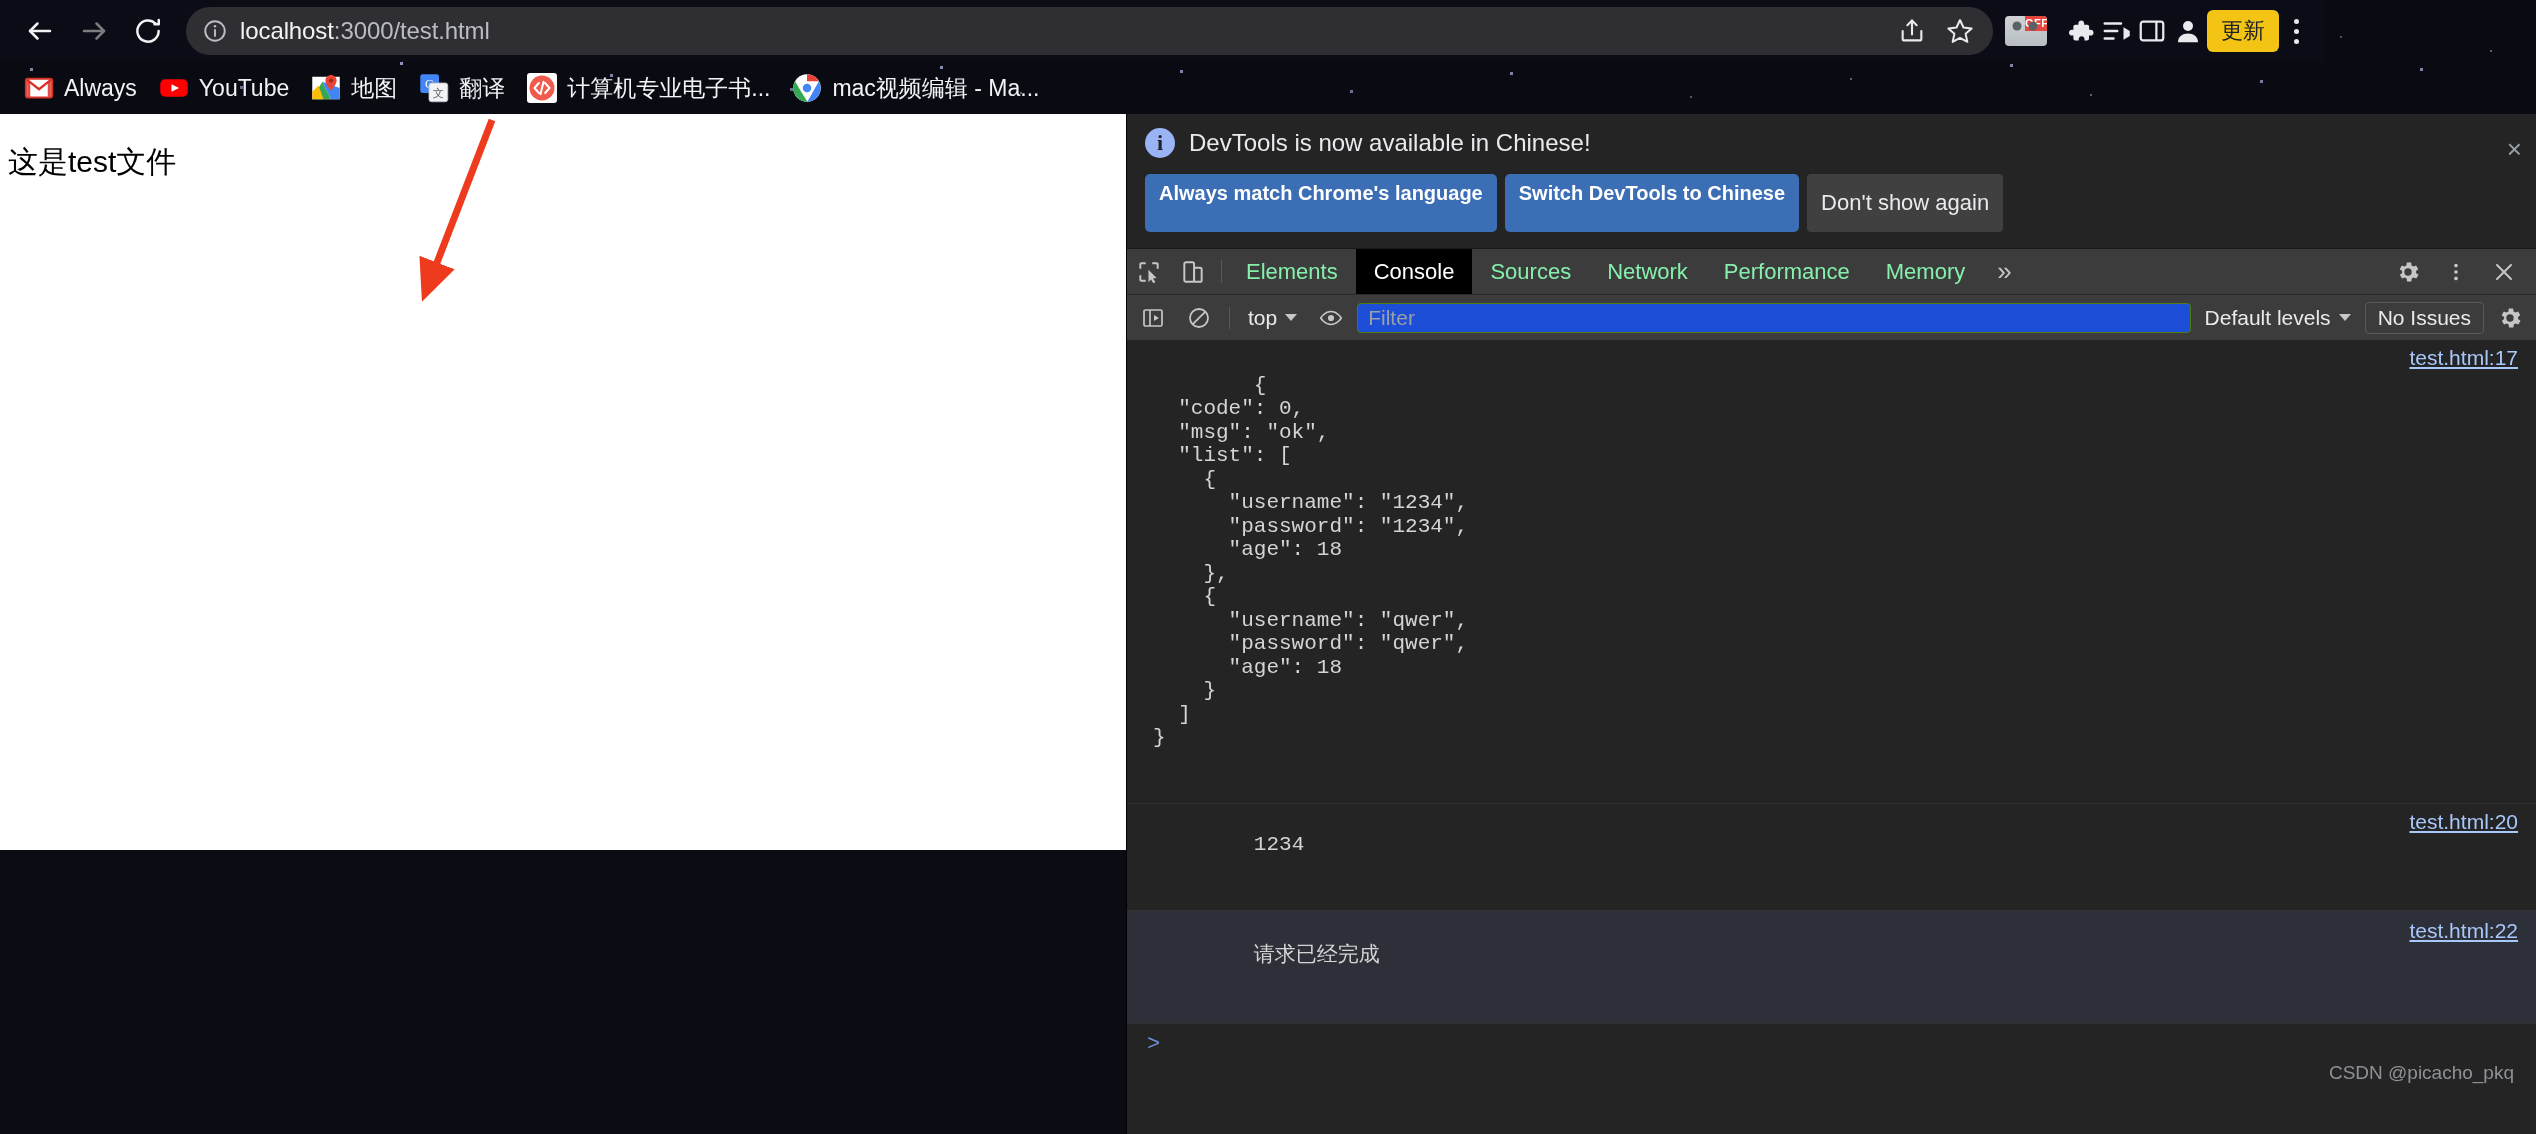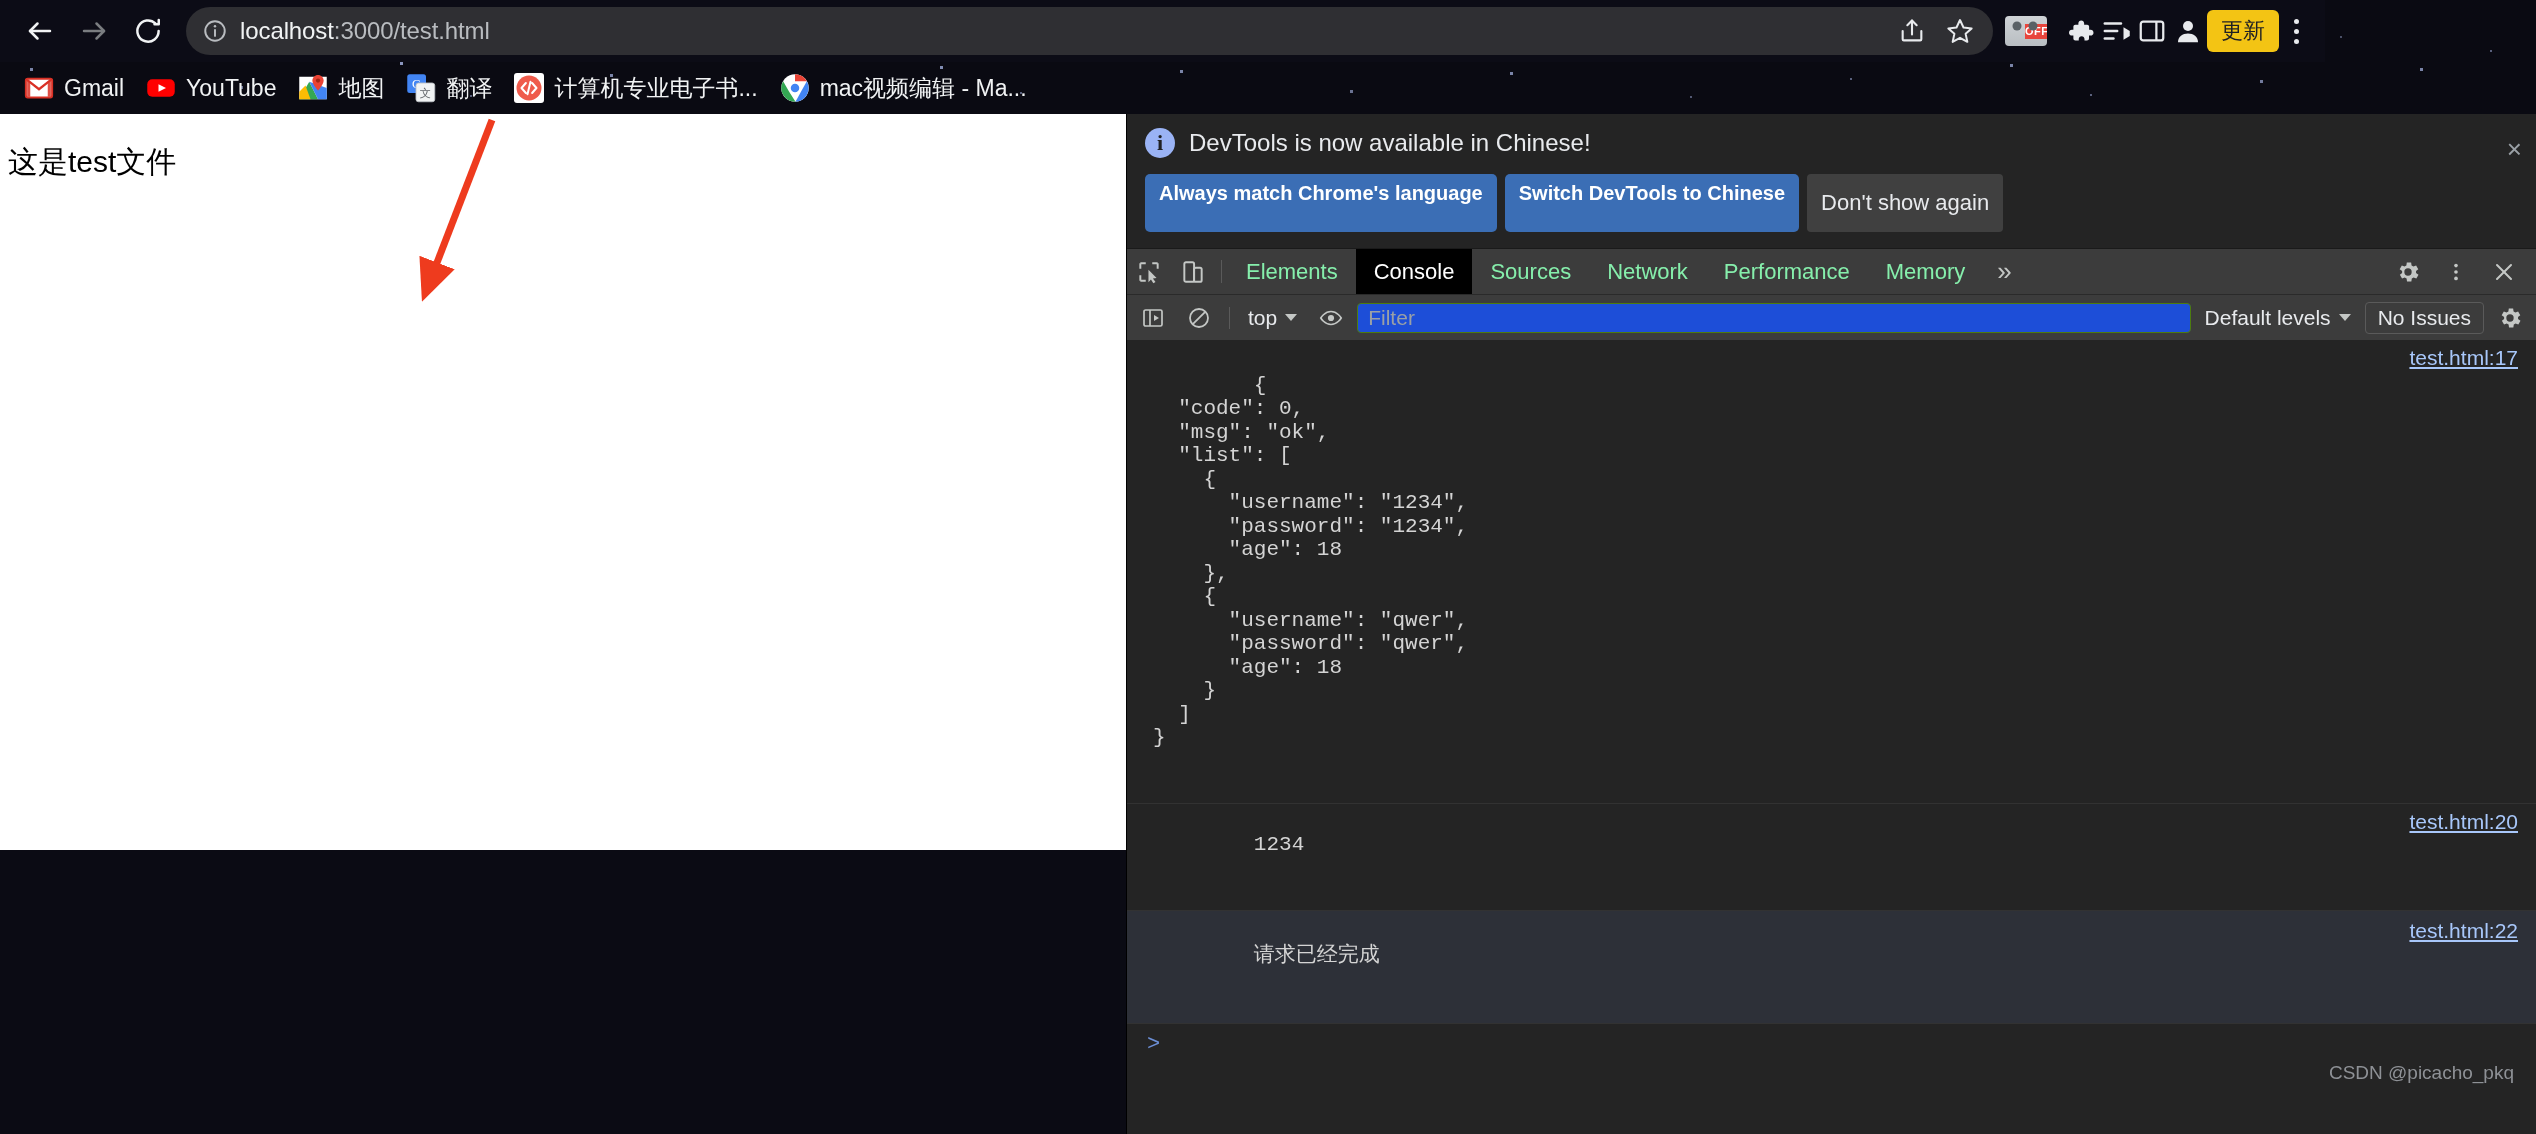--- a/index.html
+++ b/index.html
@@ -36,21 +36,21 @@
     letter-spacing:-0.1px;
   }
   .omni-url b { color:#f1f3f4; font-weight:400; }
   .omni-right { margin-left:auto; display:flex; align-items:center; gap:14px; flex:0 0 auto; }
 
   .tb-icon { width:34px; height:34px; display:flex; align-items:center; justify-content:center; flex:0 0 auto; }
 
   .ext-off {
     width:42px; height:30px; border-radius:4px; position:relative;
     background:linear-gradient(#cfd3d6,#b9bec2); flex:0 0 auto;
-    display:flex; align-items:center; justify-content:center;
+    display:flex; align-items:flex-start; justify-content:center;
     overflow:hidden;
     padding-left:20px;
   }
   .ext-off .bar { width:100%; height:15px; background:#e8453c; color:#fff;
     font-size:11px; font-weight:bold; text-align:center; line-height:15px; letter-spacing:0.5px;}
 
   .update-btn {
     background:#f3c414; color:#202124; font-size:22px;
     padding:6px 14px; border-radius:6px; white-space:nowrap; flex:0 0 auto;
   }
@@ -323,21 +323,21 @@
 
   <div class="bookmarks">
 
     <div class="bm">
       <svg class="bm-ico" viewBox="0 0 24 24">
         <rect x="1.5" y="4.5" width="21" height="15" rx="1.5" fill="#fff" stroke="#d93025" stroke-width="1.6"></rect>
         <path d="M2.5 5.5 L12 13 L21.5 5.5" fill="none" stroke="#d93025" stroke-width="1.8"></path>
         <path d="M2.5 5 L2.5 19 L5 19 L5 8 Z" fill="#d93025" opacity=".85"></path>
         <path d="M21.5 5 L21.5 19 L19 19 L19 8 Z" fill="#d93025" opacity=".85"></path>
       </svg>
-      <span>Gmail</span>
+      <span>Always</span>
     </div>
 
     <div class="bm">
       <svg class="bm-ico" viewBox="0 0 24 24">
         <rect x="1" y="5" width="22" height="14" rx="4" fill="#ff0000"></rect>
         <polygon points="10,9 16,12 10,15" fill="#fff"></polygon>
       </svg>
       <span>YouTube</span>
     </div>
 

